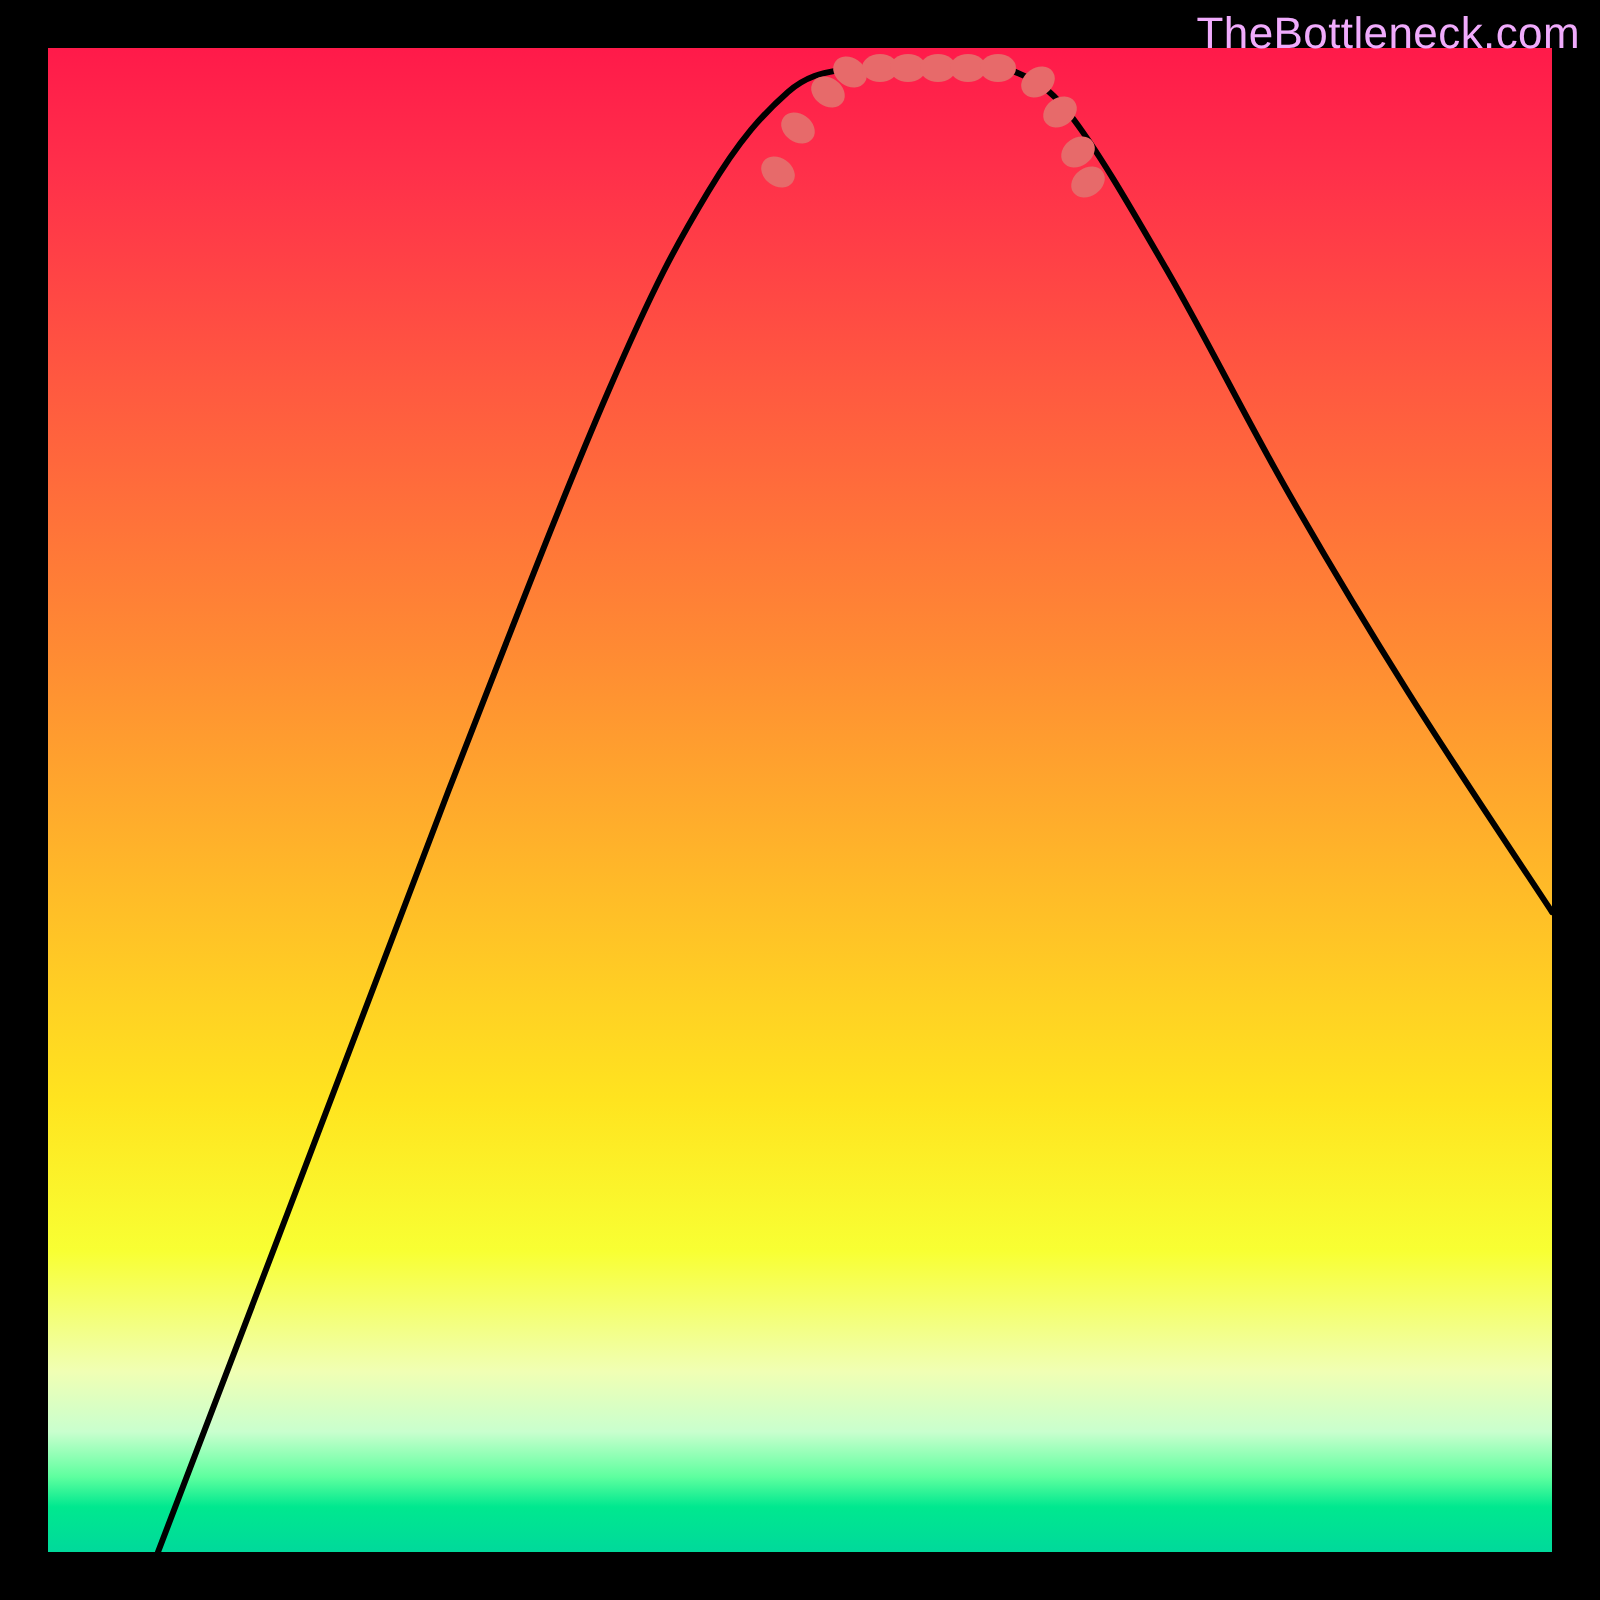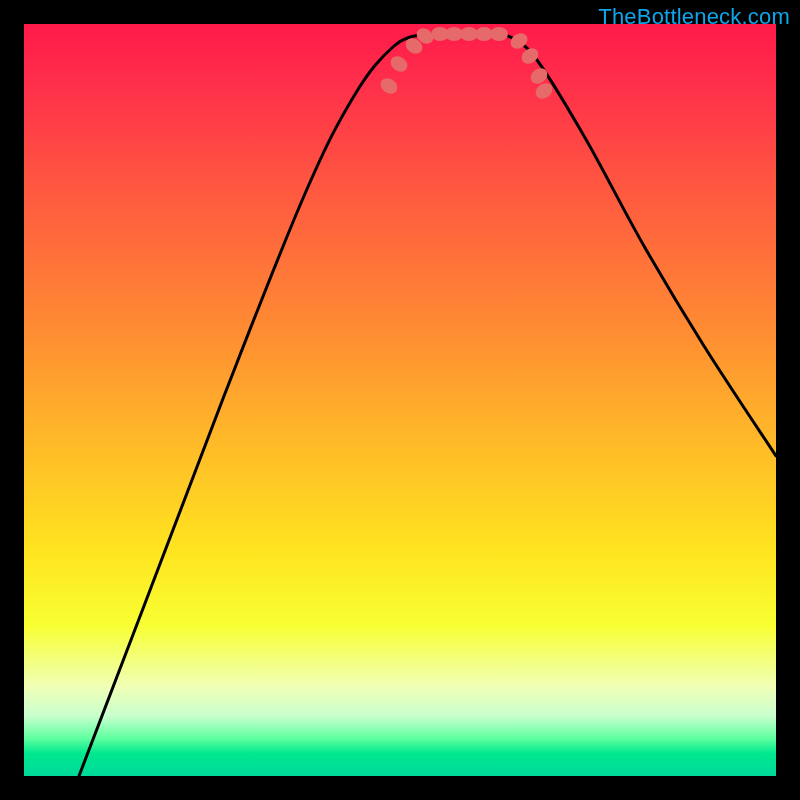--- a/index.html
+++ b/index.html
@@ -29,21 +29,21 @@
       #c9ffce 92%,
       #5eff9f 95%,
       #00e88f 97%,
       #00d99b 100%);
     overflow: hidden;
   }
   .watermark {
     position: absolute;
     top: 4px;
     right: 10px;
-    color: #0ea5e9;
+    color: #f0abfc;
     font-size: 22px;
     font-weight: 500;
     letter-spacing: 0.2px;
     z-index: 20;
     user-select: none;
   }
   svg.curves {
     position: absolute;
     left: 0;
     top: 0;

